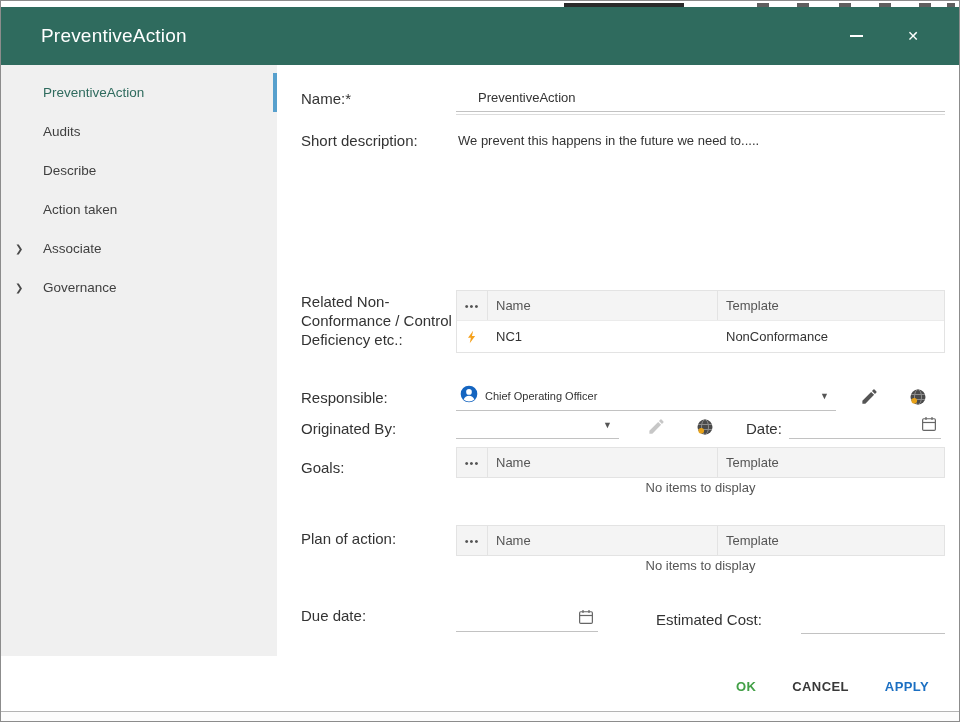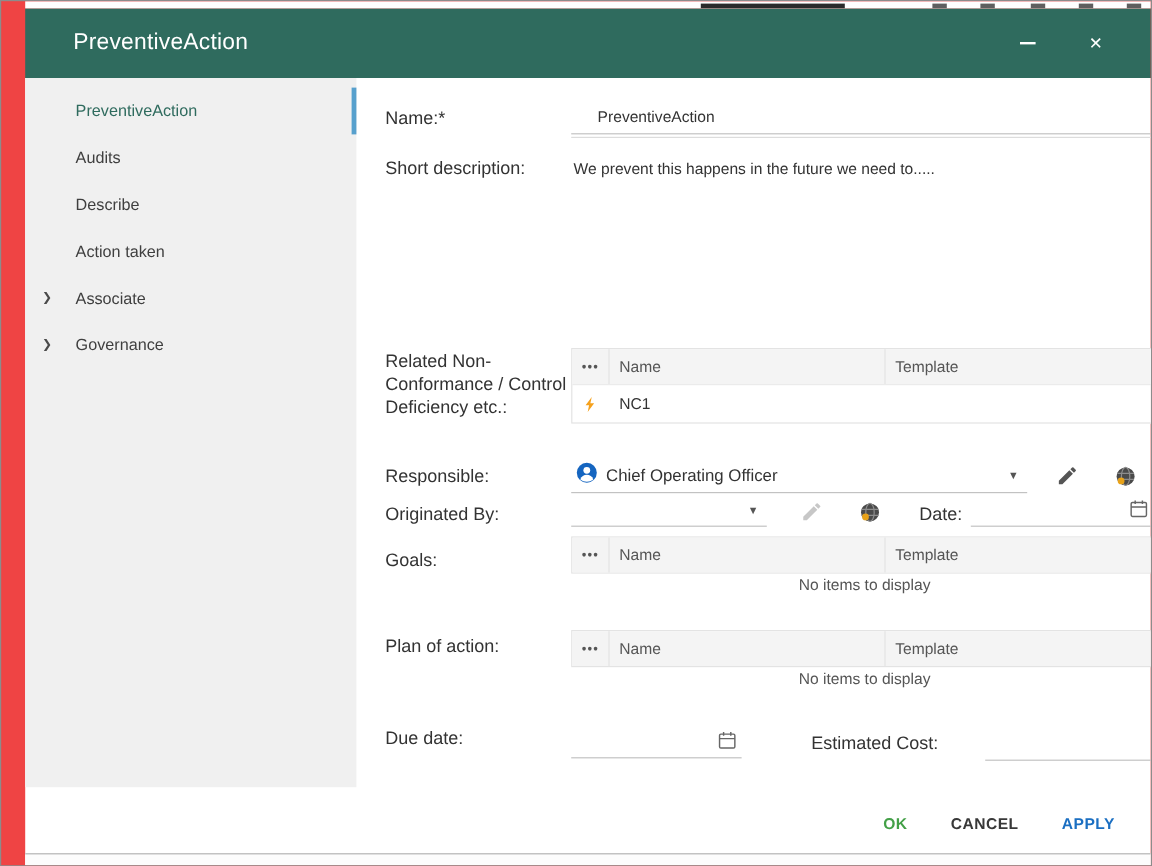--- a/index.html
+++ b/index.html
@@ -1,21 +1,20 @@
 <!DOCTYPE html>
 <html style="--header: #2f6b5e; --accent: #57a0cd; --active-item: #2f6b5e; --ok: #43a047; --cancel: #383838; --apply: #1b6fc2; --bolt: #f5a11d; --avatar: #1565c0;"><head>
 <meta charset="utf-8">
 <style>
   * { box-sizing: border-box; margin: 0; padding: 0; }
   body { font-family: "Liberation Sans", sans-serif; background: #ddd; }
   .screen {
     position: relative; width: 960px; height: 722px;
-    border: 1px solid #8c8c8c; background: #ef4444; overflow: hidden;
+    border: 1px solid #8c8c8c; background: #c4b5fd; overflow: hidden;
     font-family: "Liberation Sans", sans-serif;
-    padding-left: 20px;
   }
   
   .top-strip { position: relative; height: 6px; background: #fff; overflow: hidden; }
   .frag { position: absolute; bottom: 0; height: 4px; background: #5f5f5f; }
   .frag-text { left: 563px; width: 120px; background: #2b2b2b; }
   .frag-i1 { left: 756px; width: 12px; }
   .frag-i2 { left: 796px; width: 12px; }
   .frag-i3 { left: 838px; width: 12px; }
   .frag-i4 { left: 878px; width: 12px; }
   .frag-i5 { left: 918px; width: 12px; }
@@ -64,21 +63,21 @@
   .name-wrap:after { content: ""; position: absolute; left: 0; right: 0; bottom: -4px;
     border-bottom: 1px solid #dcdcdc; }
   .sd-area { position: absolute; left: 455px; top: 62px; width: 489px; height: 152px; }
   .sd-area textarea { width: 100%; height: 100%; border: none; outline: none; resize: none;
     font: 13px "Liberation Sans", sans-serif; color: #333; padding: 6px 2px; background: transparent; }
 
   .combo { position: absolute; border-bottom: 1px solid #c2c2c2; display: flex;
     align-items: center; gap: 6px; padding: 0 24px 0 3px; cursor: pointer; }
   .combo .caret { position: absolute; right: 7px; top: 50%; transform: translateY(-50%);
     font-size: 9px; color: #555; }
-  .combo-text { font-size: 14px; color: #333; white-space: nowrap; }
+  .combo-text { font-size: 11px; color: #333; white-space: nowrap; }
   .combo-responsible { left: 455px; top: 317px; width: 380px; height: 29px; }
   .combo-originated { left: 455px; top: 346px; width: 163px; height: 28px; }
 
   .icon-btn { position: absolute; width: 28px; height: 26px; background: none; border: none;
     display: flex; align-items: center; justify-content: center; cursor: pointer; }
   .btn-resp-edit { left: 854px; top: 320px; }
   .btn-resp-globe { left: 903px; top: 320px; }
   .btn-orig-edit { left: 641px; top: 350px; }
   .btn-orig-globe { left: 690px; top: 350px; }
 
@@ -195,20 +194,21 @@
         <div class="gc-name">Name</div>
         <div class="gc-template">Template</div>
       </div>
       <div class="grid-row">
         <div class="bolt-cell">
           <svg viewBox="0 0 24 24" width="15" height="18">
               <path d="M13 2 4.8 13.2h4.6L7.6 22l8.6-11.6h-5L13 2z" fill="#f5a11d"></path>
             </svg>
         </div>
         <div class="gc-name row-cells">NC1</div>
+        <div class="gc-template">NonConformance</div>
       </div>
     </div>
 
     <div class="lbl pos-resp-lbl">Responsible:</div>
     <div class="combo combo-responsible">
       <span>
         <svg viewBox="0 0 24 24" width="20" height="20">
             <circle cx="12" cy="12" r="10" fill="#1565c0"></circle>
             <circle cx="12" cy="9.5" r="3.4" fill="#fff"></circle>
             <path d="M5.5 18.6c1.1-3 3.6-4.6 6.5-4.6s5.4 1.6 6.5 4.6a10 10 0 0 1-13 0z" fill="#fff"></path>

